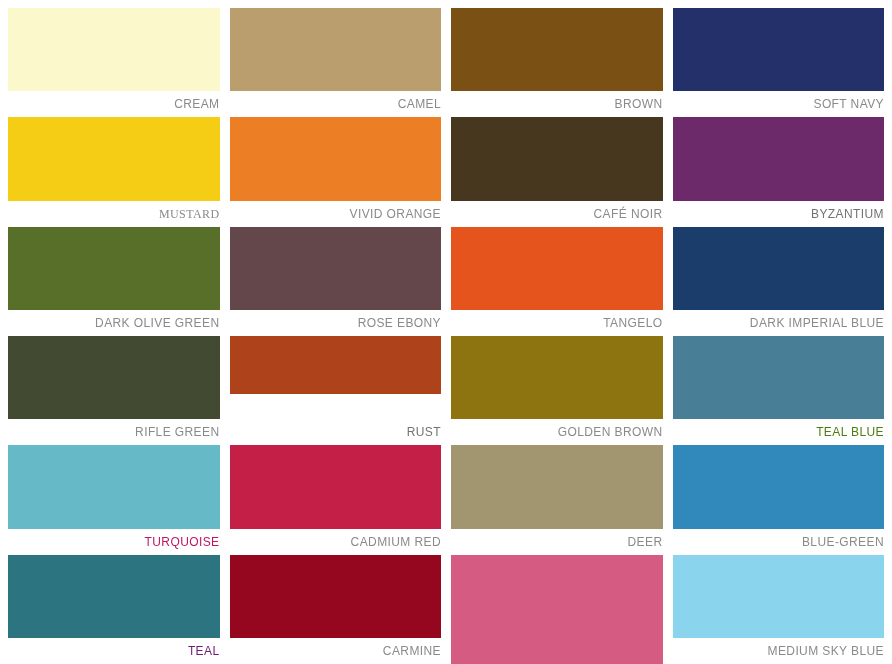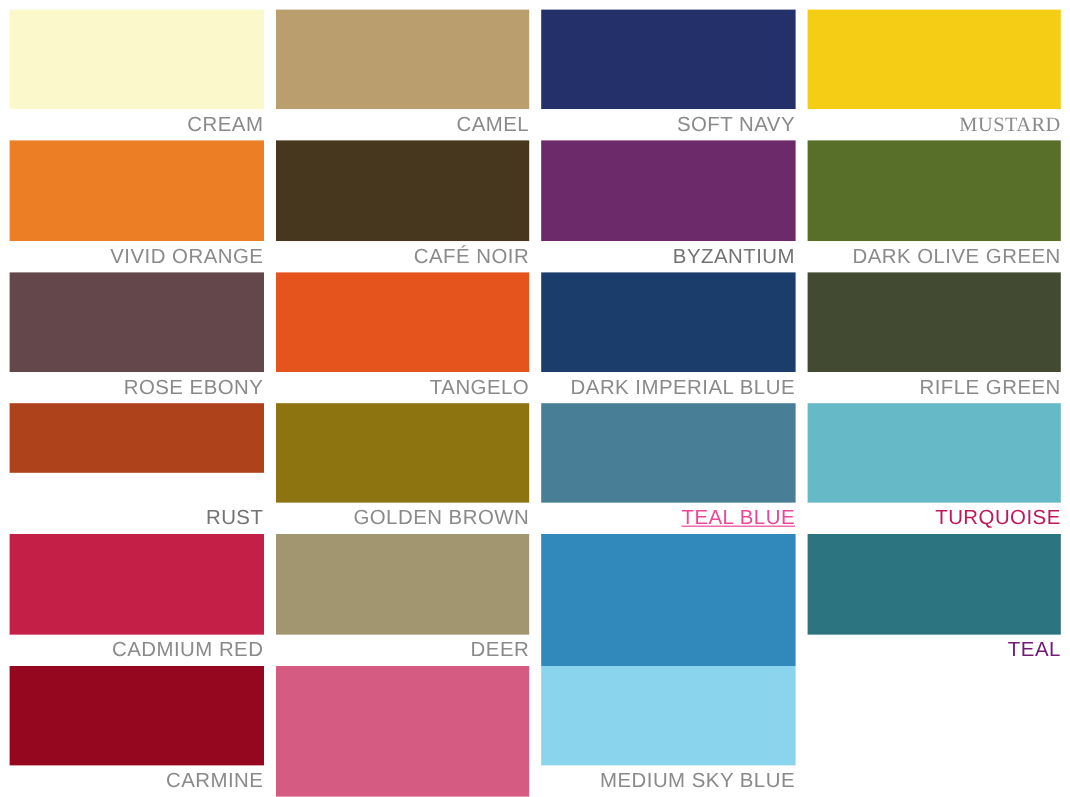--- a/index.html
+++ b/index.html
@@ -34,40 +34,44 @@
     flex: 1 1 auto;
     width: 100%;
     min-height: 0;
   }
   .swatch-label {
     flex: 0 0 auto;
     height: 26px;
     line-height: 26px;
     text-align: right;
     color: #8a8a8a;
-    font-size: 17px;
+    font-size: 12px;
     letter-spacing: 0.4px;
     font-weight: 400;
     text-transform: uppercase;
     white-space: nowrap;
     overflow: hidden;
     background: #ffffff;
   }
 </style>
 </head>
 <body>
 
 <div id="palette-grid" style="background: rgb(255, 255, 255);">
     <div class="swatch-cell">
       <div class="swatch-chip" title="CREAM" style="background: rgb(251, 248, 204);"></div>
       <div class="swatch-label" style="color: rgb(138, 138, 138);">CREAM</div>
     </div>
     <div class="swatch-cell">
       <div class="swatch-chip" title="CAMEL" style="background: rgb(186, 158, 110);"></div>
       <div class="swatch-label" style="color: rgb(138, 138, 138);">CAMEL</div>
+    </div>
+    <div class="swatch-cell">
+      <div class="swatch-chip" title="BROWN" style="background: rgb(123, 80, 20);"></div>
+      <div class="swatch-label" style="color: rgb(138, 138, 138);">BROWN</div>
     </div>
     <div class="swatch-cell">
       <div class="swatch-chip" title="SOFT NAVY" style="background: rgb(35, 48, 106);"></div>
       <div class="swatch-label" style="color: rgb(138, 138, 138);">SOFT NAVY</div>
     </div>
     <div class="swatch-cell">
       <div class="swatch-chip" title="MUSTARD" style="background: rgb(245, 205, 20);"></div>
       <div class="swatch-label" style="color: rgb(138, 138, 138); font-family: Liberation Serif, serif;">MUSTARD</div>
     </div>
     <div class="swatch-cell">
@@ -105,36 +109,37 @@
     <div class="swatch-cell">
       <div class="swatch-chip" title="RUST" style="background: rgb(174, 66, 26);"></div>
       <div class="swatch-label" style="color: #737373; margin-top: 25px;">RUST</div>
     </div>
     <div class="swatch-cell">
       <div class="swatch-chip" title="GOLDEN BROWN" style="background: rgb(142, 116, 16);"></div>
       <div class="swatch-label" style="color: rgb(138, 138, 138);">GOLDEN BROWN</div>
     </div>
     <div class="swatch-cell">
       <div class="swatch-chip" title="TEAL BLUE" style="background: rgb(72, 127, 151);"></div>
-      <div class="swatch-label" style="color: #ec4899; text-decoration: underline;">TEAL BLUE</div>
+      <div class="swatch-label" style="color: #4d7c0f;">TEAL BLUE</div>
     </div>
     <div class="swatch-cell">
       <div class="swatch-chip" title="TURQUOISE" style="background: rgb(102, 185, 198);"></div>
       <div class="swatch-label" style="color: #be185d;">TURQUOISE</div>
     </div>
     <div class="swatch-cell">
       <div class="swatch-chip" title="CADMIUM RED" style="background: rgb(196, 31, 71);"></div>
       <div class="swatch-label" style="color: rgb(138, 138, 138);">CADMIUM RED</div>
     </div>
     <div class="swatch-cell">
       <div class="swatch-chip" title="DEER" style="background: rgb(162, 150, 113);"></div>
       <div class="swatch-label" style="color: rgb(138, 138, 138);">DEER</div>
     </div>
     <div class="swatch-cell">
       <div class="swatch-chip" title="BLUE-GREEN" style="background: rgb(48, 137, 186);"></div>
+      <div class="swatch-label" style="color: rgb(138, 138, 138);">BLUE-GREEN</div>
     </div>
     <div class="swatch-cell">
       <div class="swatch-chip" title="TEAL" style="background: rgb(43, 116, 128);"></div>
       <div class="swatch-label" style="color: #701a75;">TEAL</div>
     </div>
     <div class="swatch-cell">
       <div class="swatch-chip" title="CARMINE" style="background: rgb(148, 7, 31);"></div>
       <div class="swatch-label" style="color: rgb(138, 138, 138);">CARMINE</div>
     </div>
     <div class="swatch-cell">

